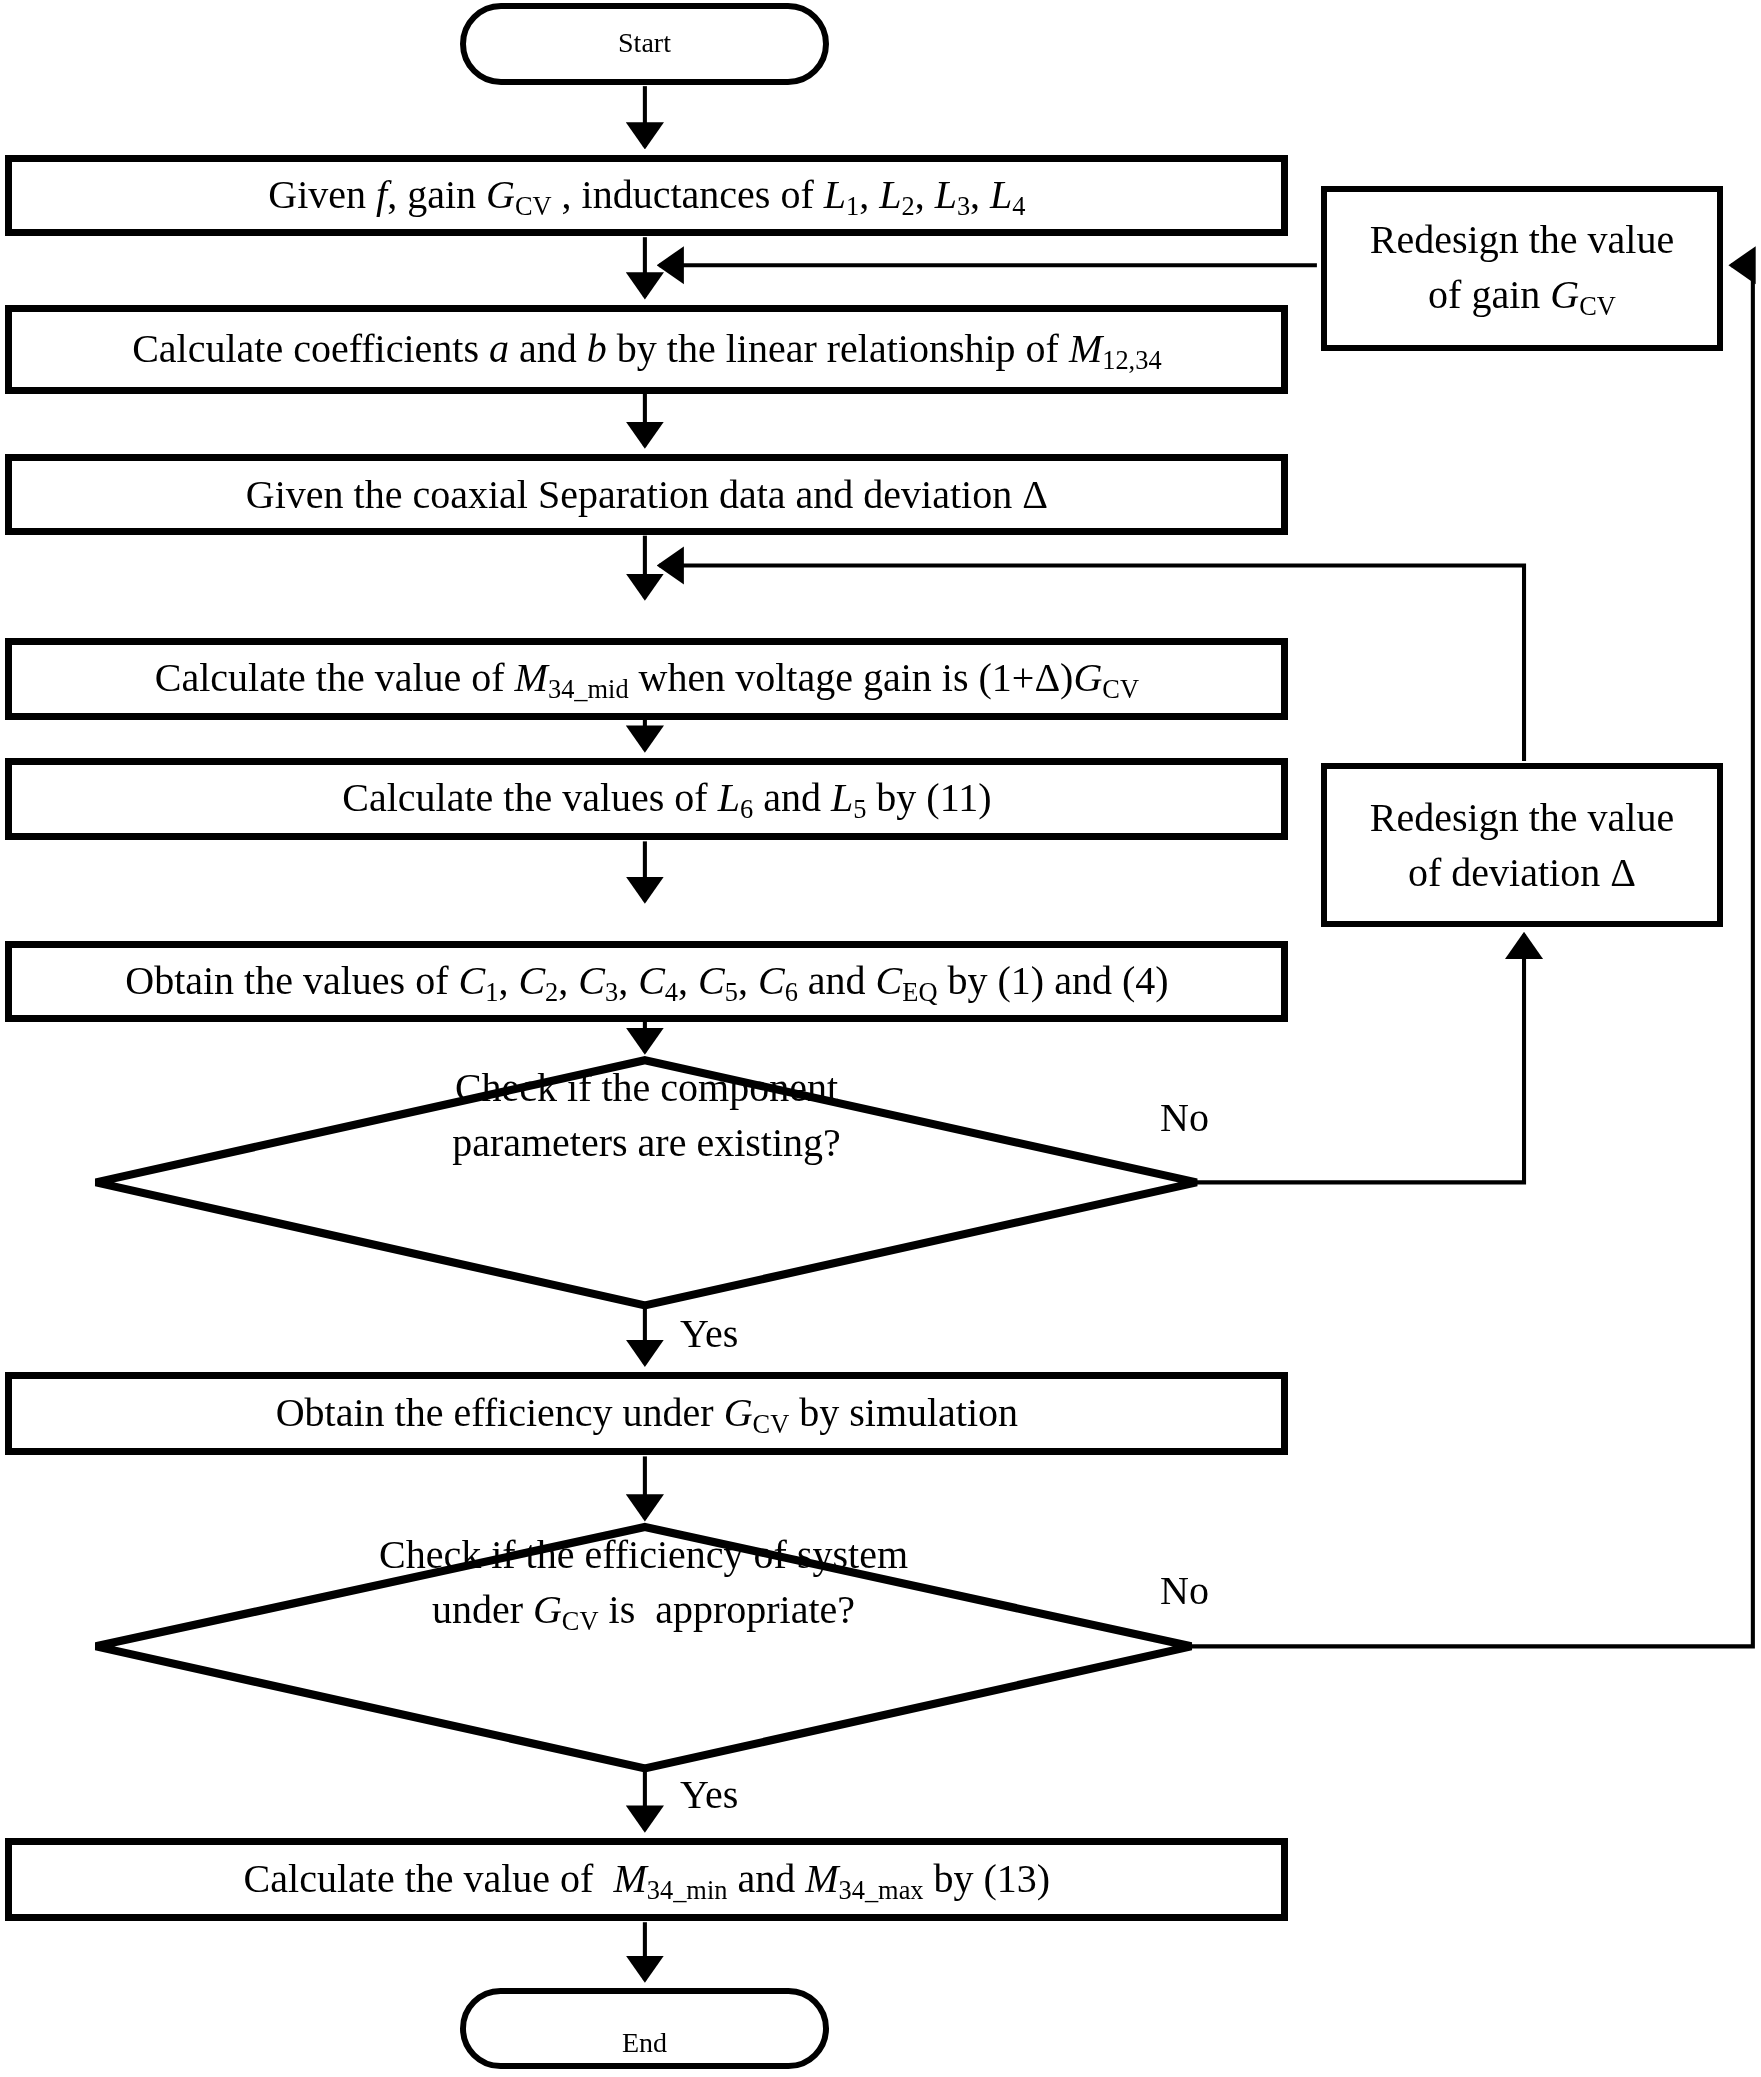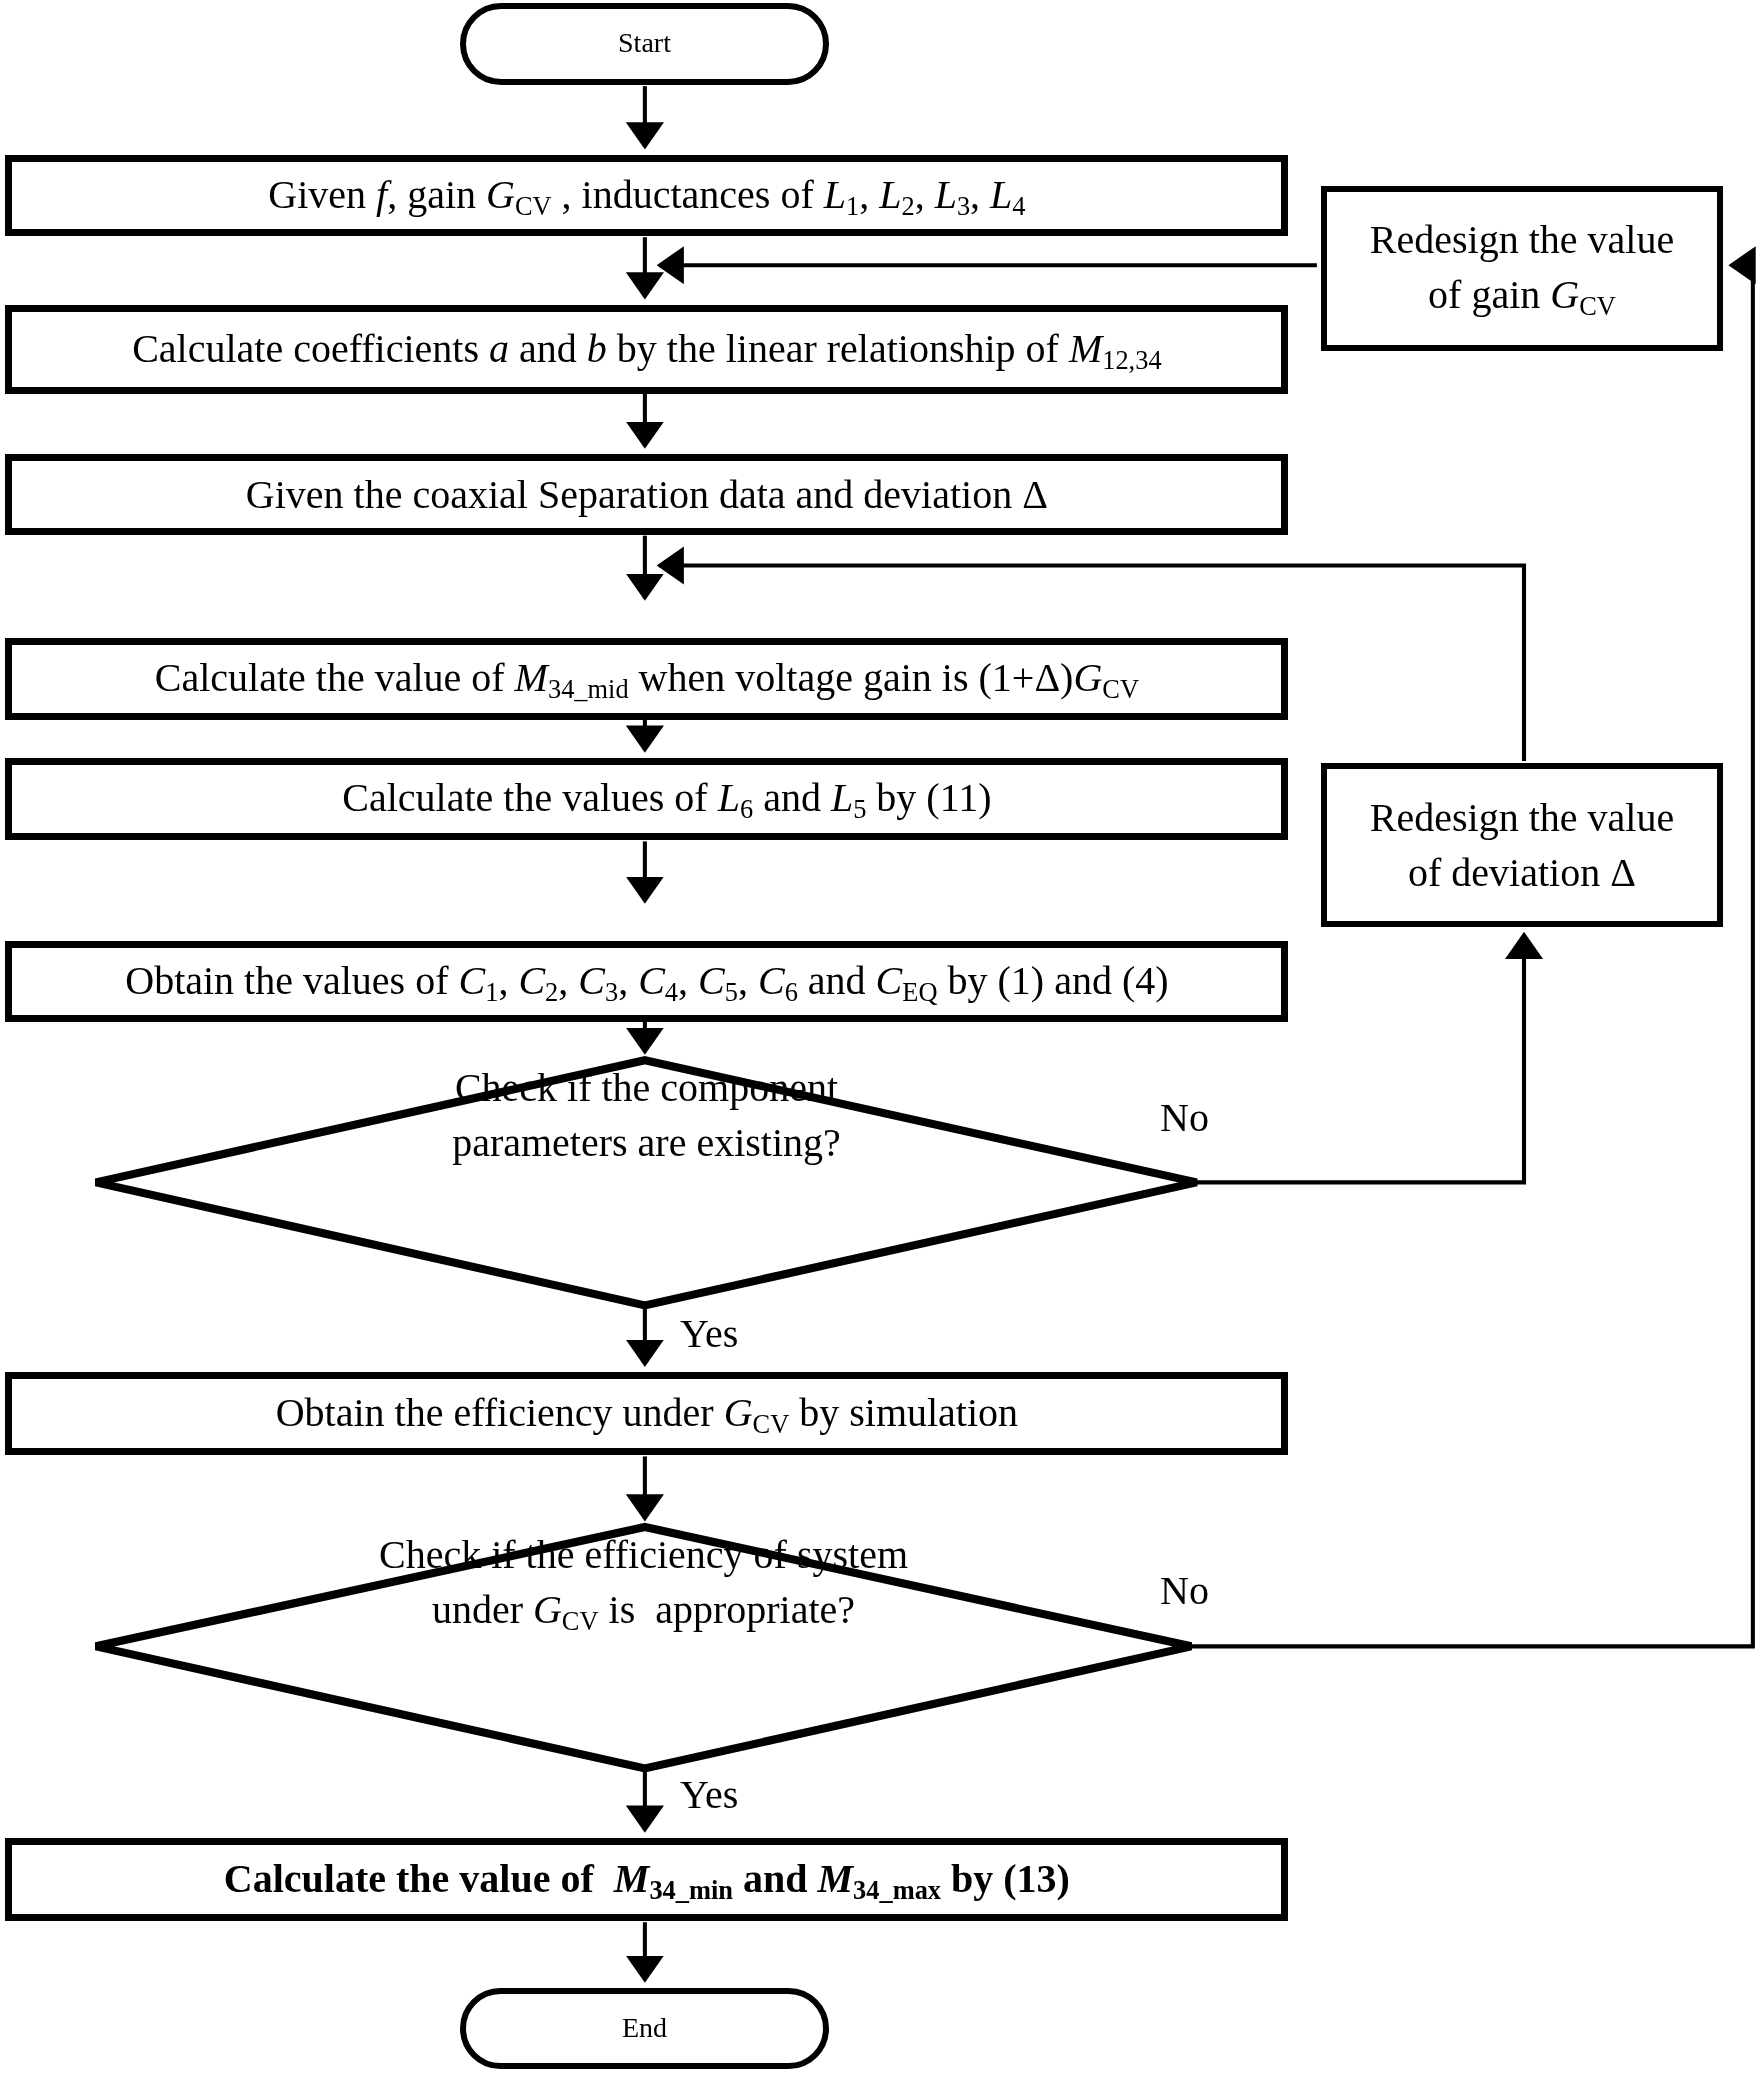--- a/index.html
+++ b/index.html
@@ -129,22 +129,22 @@
   </div>
 
   <div class="dlabel" style="left:96px; top:1527px; width:1095px; height:242px;">
     <span><span>Check if the efficiency of system</span><br><span>under </span><span class="seg-i">G</span><span class="seg-sub">CV</span><span> is  appropriate?</span></span>
   </div>
 
   <div class="elabel" style="left:1160px; top:1569px;">No</div>
 
   <div class="elabel" style="left:680px; top:1773px;">Yes</div>
 
-  <div class="node" style="left:5.4px; top:1838px; width:1283px; height:83px;font-weight:bold;">
+  <div class="node" style="left:5.4px; top:1838px; width:1283px; height:83px;">
     <span><span>Calculate the value of  </span><span class="seg-i">M</span><span class="seg-sub">34_min</span><span> and </span><span class="seg-i">M</span><span class="seg-sub">34_max</span><span> by (13)</span></span>
   </div>
 
-  <div class="node terminal" style="left:460px; top:1988px; width:369px; height:81px;">
+  <div class="node terminal" style="left:460px; top:1988px; width:369px; height:81px;align-items:flex-end;">
     <span><span>End</span></span>
   </div>
 
 </div>
 
 
 </body></html>

